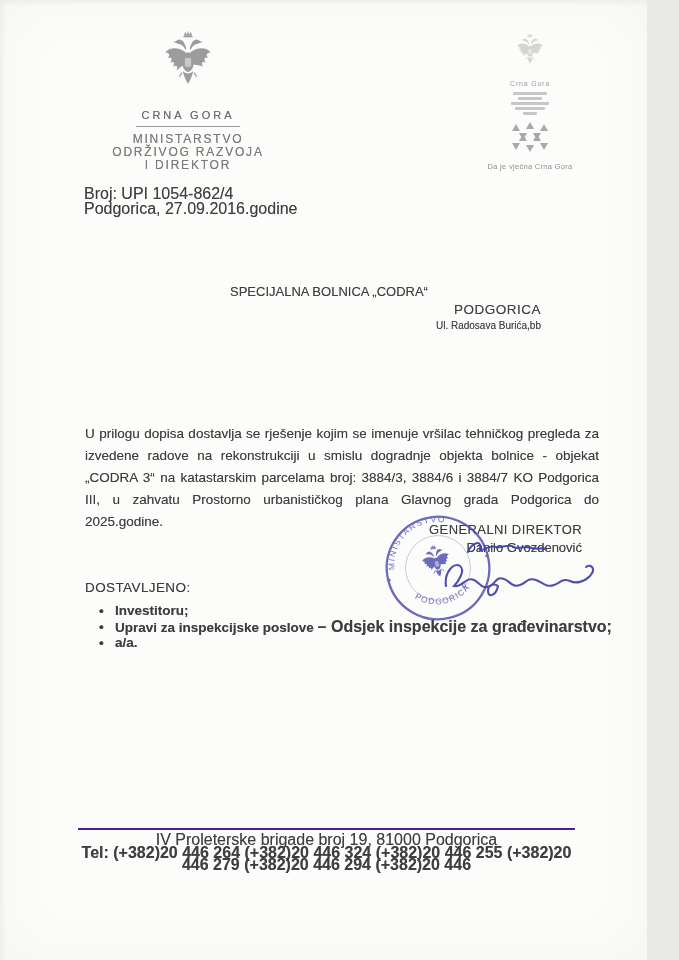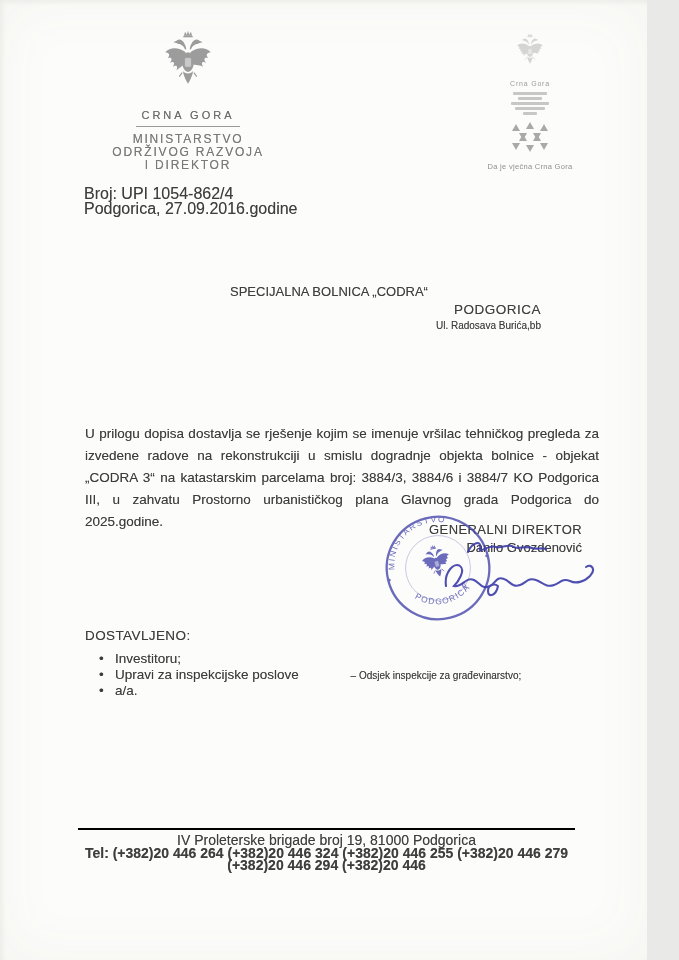--- a/index.html
+++ b/index.html
@@ -45,31 +45,31 @@
 
   
   .sig-block{position:absolute;left:402px;top:522px;width:180px;text-align:right;color:#3e3e3e;}
   .sig-title{font-size:13px;letter-spacing:.4px;}
   .sig-name{font-size:13px;margin-top:3px;margin-left:10px;}
   .stamp{position:absolute;left:370px;top:500px;width:136px;height:136px;
     color:#4848ac;opacity:.8;transform:rotate(-14deg);}
   .signature-svg{position:absolute;left:438px;top:536px;}
 
   
-  .dist{position:absolute;left:85px;top:628px;font-size:13.5px;color:#3d3d3d;}
+  .dist{position:absolute;left:85px;top:580px;font-size:13.5px;color:#3d3d3d;}
   .dist-heading{letter-spacing:.4px;}
-  .dist ul{list-style:none;margin:8px 0 0;padding:0;}
+  .dist ul{list-style:none;margin:8px 0 0;padding:0;font-weight:bold;}
   .dist li{position:relative;padding-left:30px;line-height:15.5px;margin-bottom:0;}
   .dist li::before{content:"\2022";position:absolute;left:14px;top:0;color:#3d3d3d;}
-  .dist .sub{font-size:10px;margin-left:48px;}
+  .dist .sub{font-size:16px;}
 
   
   .footer{position:absolute;left:78px;top:828px;width:497px;
-    border-top:2px solid #000000;padding-top:4px;
-    text-align:center;font-size:14px;color:#3e3e3e;line-height:12.5px;}
+    border-top:2px solid #4c1d95;padding-top:4px;
+    text-align:center;font-size:16px;color:#3e3e3e;line-height:12.5px;}
   .footer .tel{white-space:normal;font-weight:bold;}
   .web-url{text-decoration:underline;color:#3e3e3e;cursor:pointer;}
 </style>
 </head>
 <body>
 
 <svg width="0" height="0" style="position:absolute">
   <defs>
     <symbol id="eagle" viewBox="0 0 100 120">
       <path fill="currentColor" d="M43 10 L45 3 L48 8 L50 1 L52 8 L55 3 L57 10 Z"></path>

